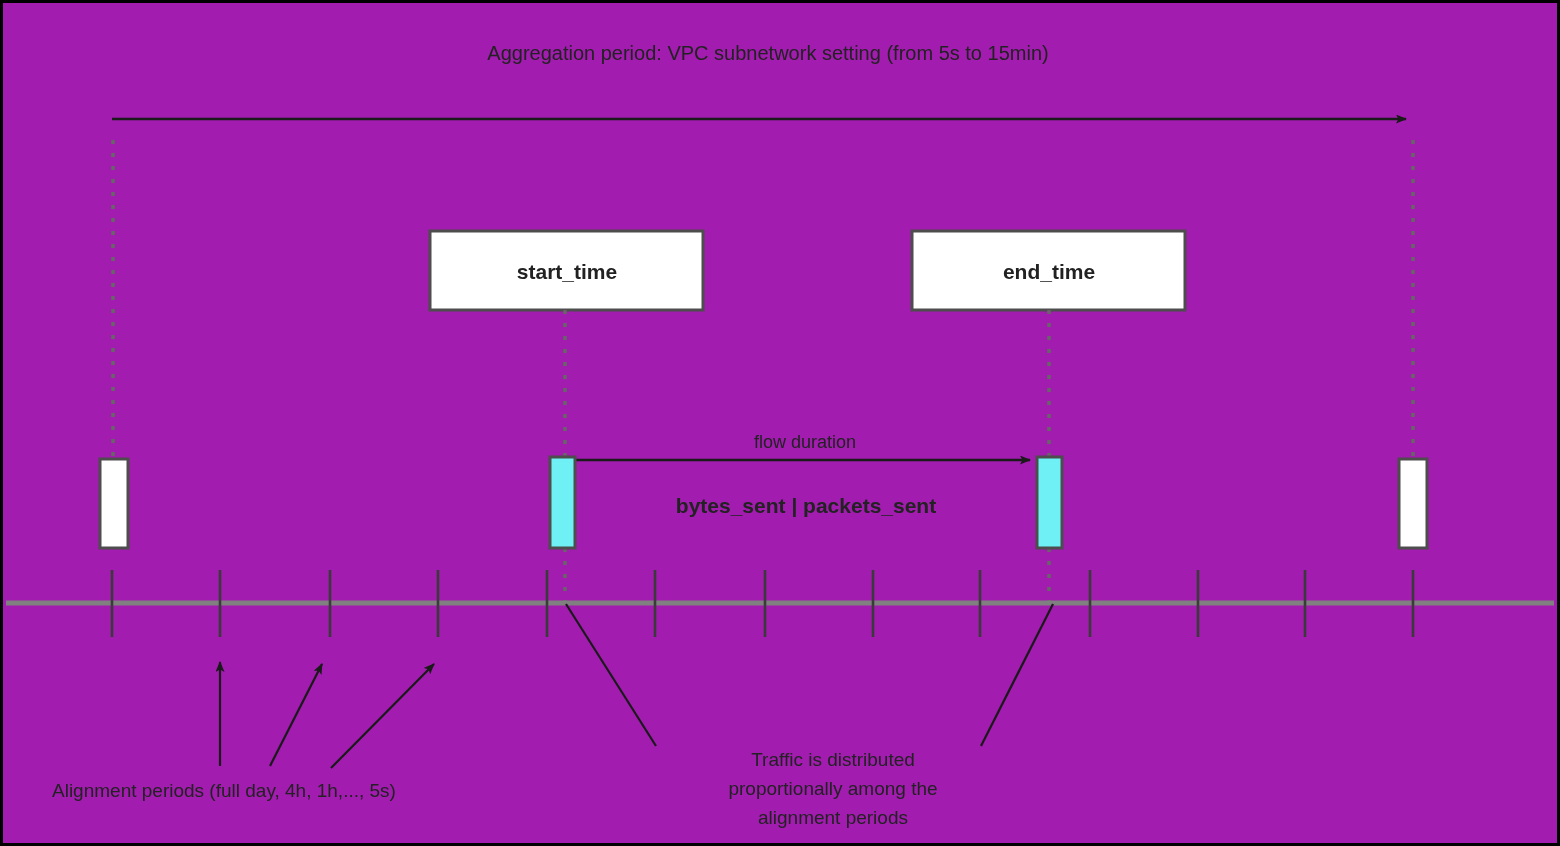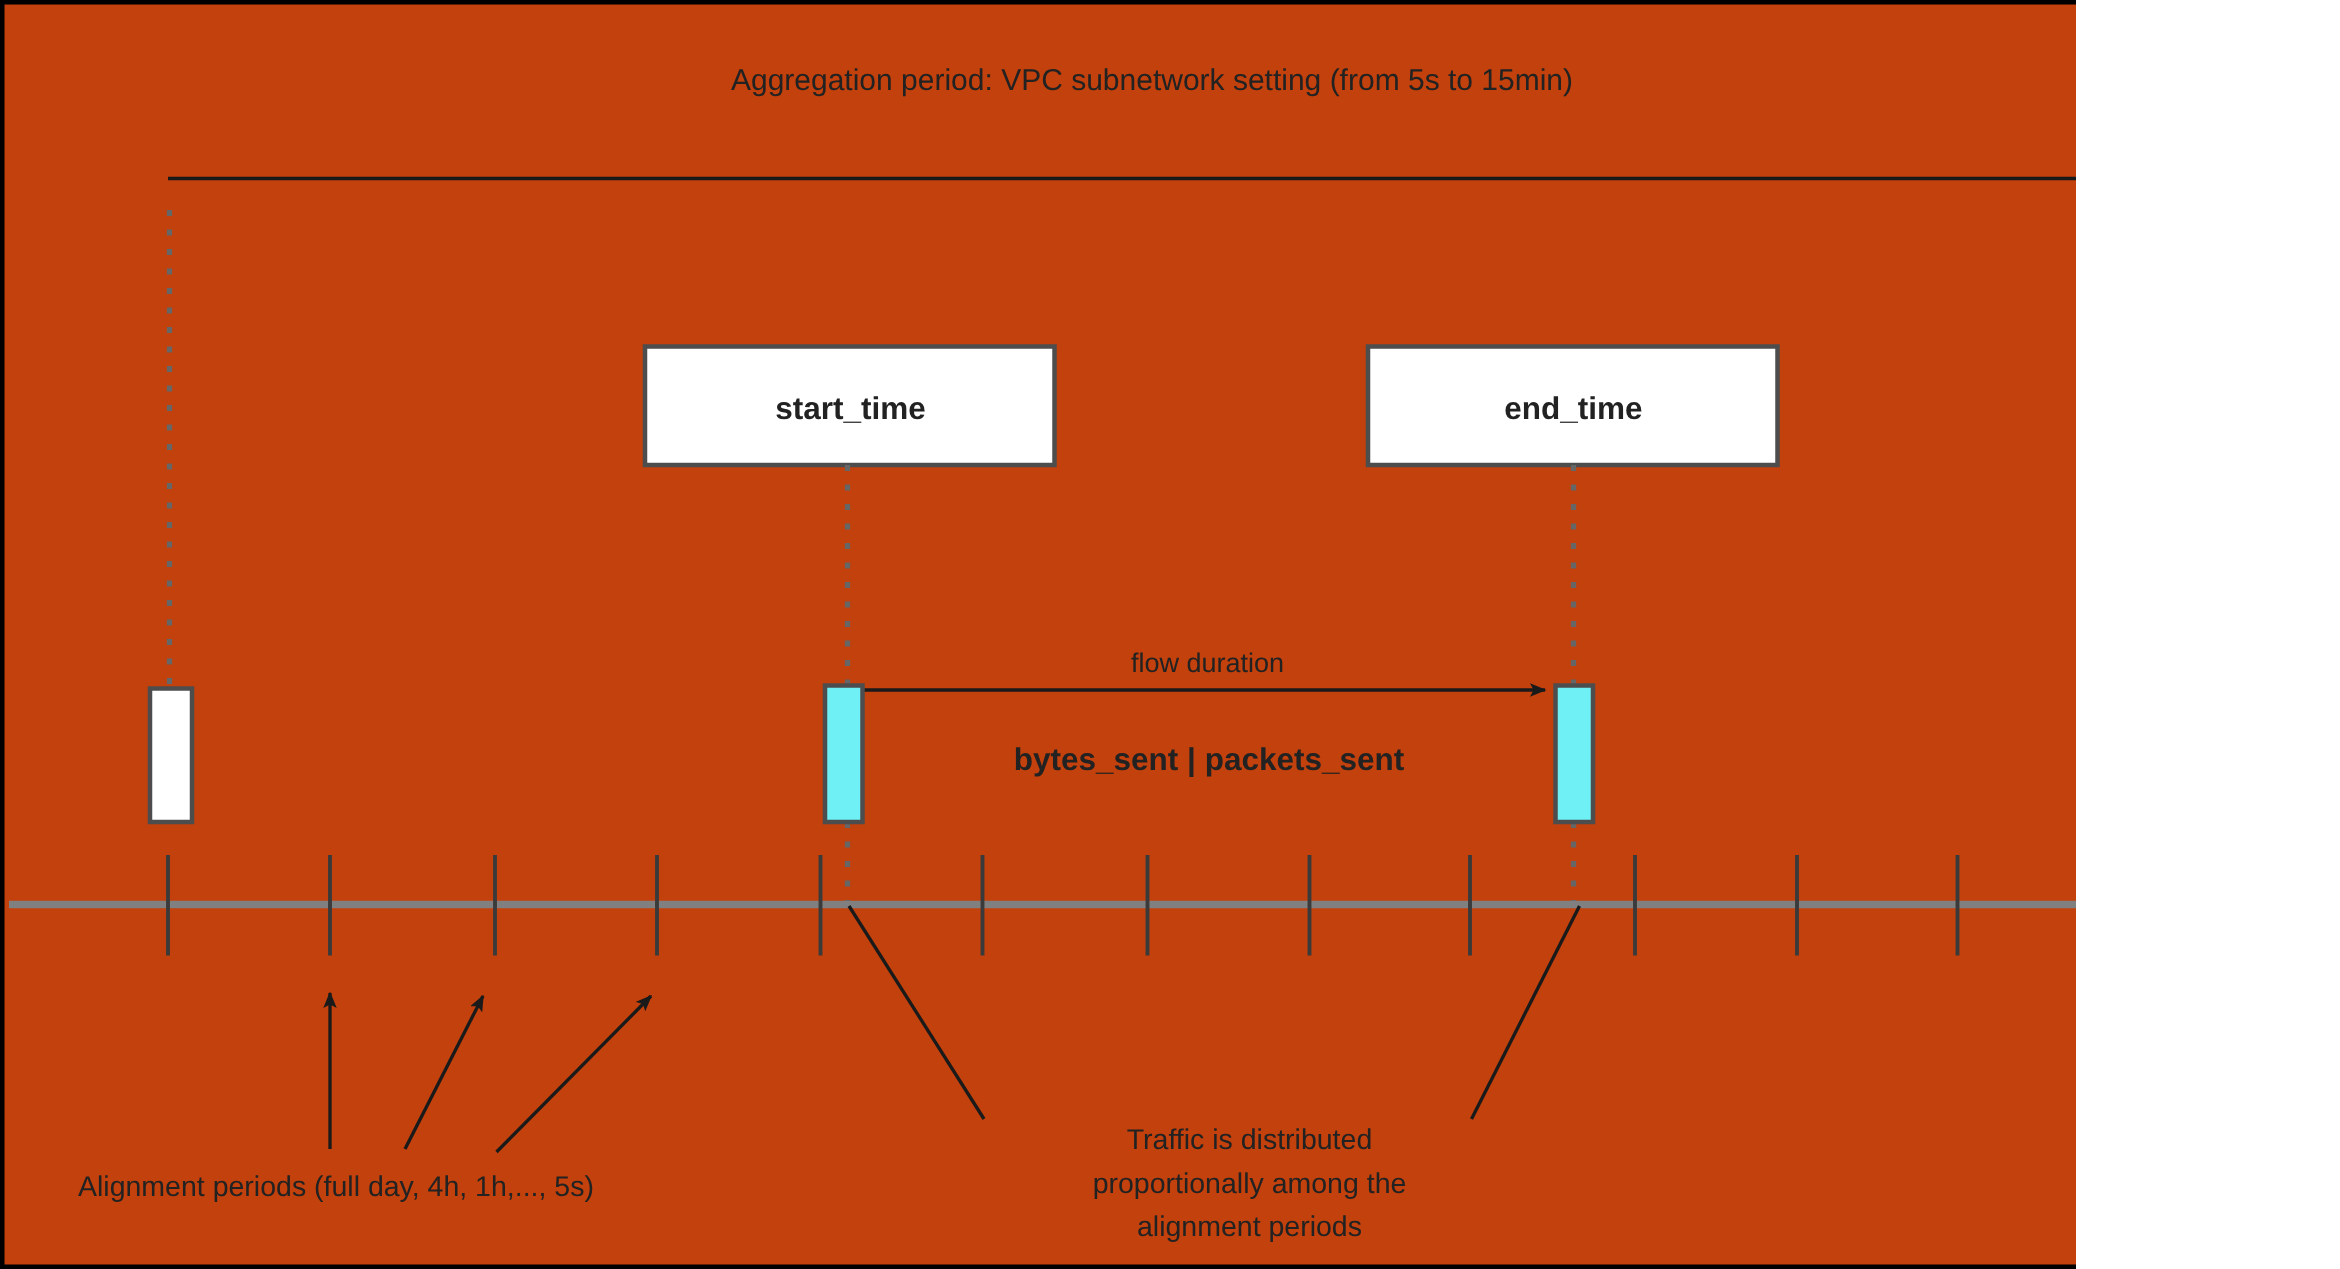--- a/index.html
+++ b/index.html
@@ -6,23 +6,23 @@
   html, body {
     margin: 0;
     padding: 0;
     background: #ffffff;
   }
   body {
     font-family: "Liberation Sans", sans-serif;
   }
   #diagram-root {
     position: relative;
-    width: 1384px;
+    width: 1560px;
     height: 846px;
-    background: #c2410c;
+    background: #a21caf;
     box-sizing: border-box;
     overflow: hidden;
   }
   #diagram-svg {
     position: absolute;
     top: 0;
     left: 0;
     width: 1560px;
     height: 846px;
     display: block;

